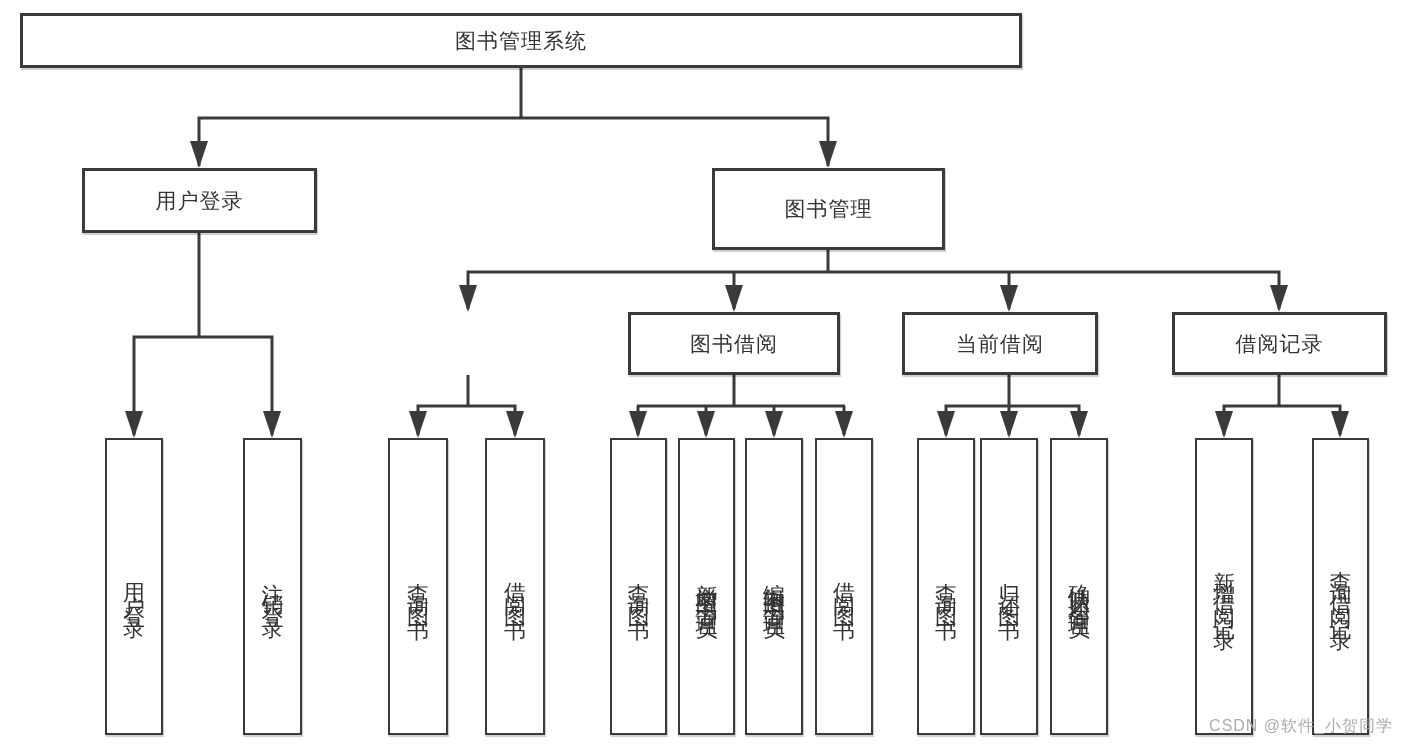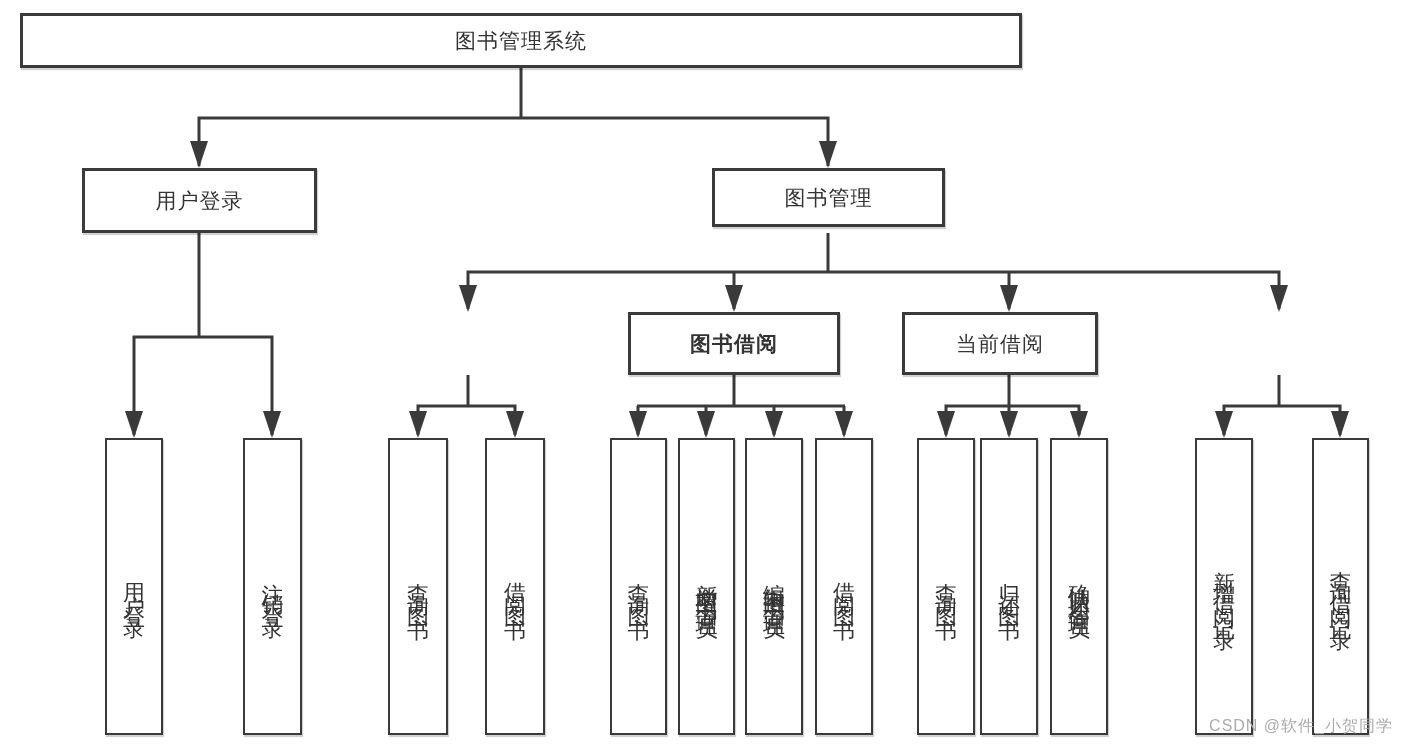--- a/index.html
+++ b/index.html
@@ -109,24 +109,25 @@
     <g>
       <path d="M1279,375 V406 M1222.5,406 H1341.5 M1224,406 V435 M1340,406 V435"></path>
       <polygon fill="#3a3a3a" stroke="none" points="1215,411 1233,411 1224,438"></polygon>
       <polygon fill="#3a3a3a" stroke="none" points="1331,411 1349,411 1340,438"></polygon>
     </g>
   </svg>
 
   <div class="node" style="left:20px; top:13px; width:1002px; height:55px;">图书管理系统</div>
 
   <div class="node" style="left:82px; top:168px; width:235px; height:65px;">用户登录</div>
-  <div class="node" style="left:712px; top:168px; width:233px; height:59px;">图书管理</div>
+  <div class="node" style="left:712px; top:168px; width:233px; height:82px;">图书管理</div>
 
-  <div class="node" style="left:628px; top:312px; width:212px; height:63px;font-weight:bold;">图书借阅</div>
+  <div class="node" style="left:628px; top:312px; width:212px; height:63px;">图书借阅</div>
   <div class="node" style="left:902px; top:312px; width:196px; height:63px;">当前借阅</div>
+  <div class="node" style="left:1172px; top:312px; width:215px; height:63px;">借阅记录</div>
 
   <div class="node leaf" style="left:105px; top:438px; width:58px; height:297px;">用户登录</div>
   <div class="node leaf" style="left:243px; top:438px; width:59px; height:297px;">注销登录</div>
 
   <div class="node leaf" style="left:388px; top:438px; width:60px; height:297px;">查询图书</div>
   <div class="node leaf" style="left:485px; top:438px; width:60px; height:297px;">借阅图书</div>
 
   <div class="node leaf" style="left:610px; top:438px; width:57px; height:297px;">查询图书</div>
   <div class="node leaf leaf--long" style="left:678px; top:438px; width:57px; height:297px;">新增图书（管理员）</div>
   <div class="node leaf leaf--long" style="left:745px; top:438px; width:58px; height:297px;">编辑图书（管理员）</div>

